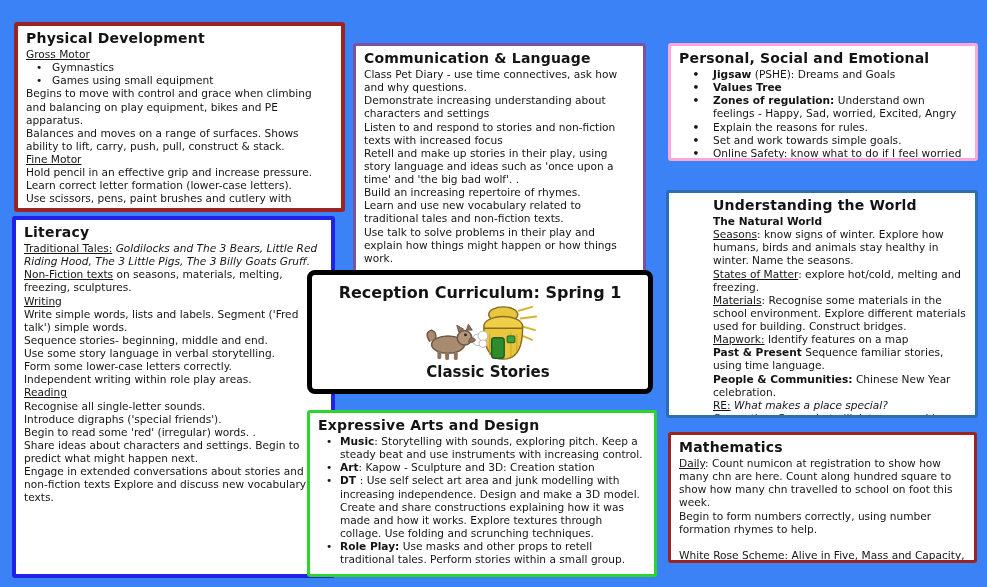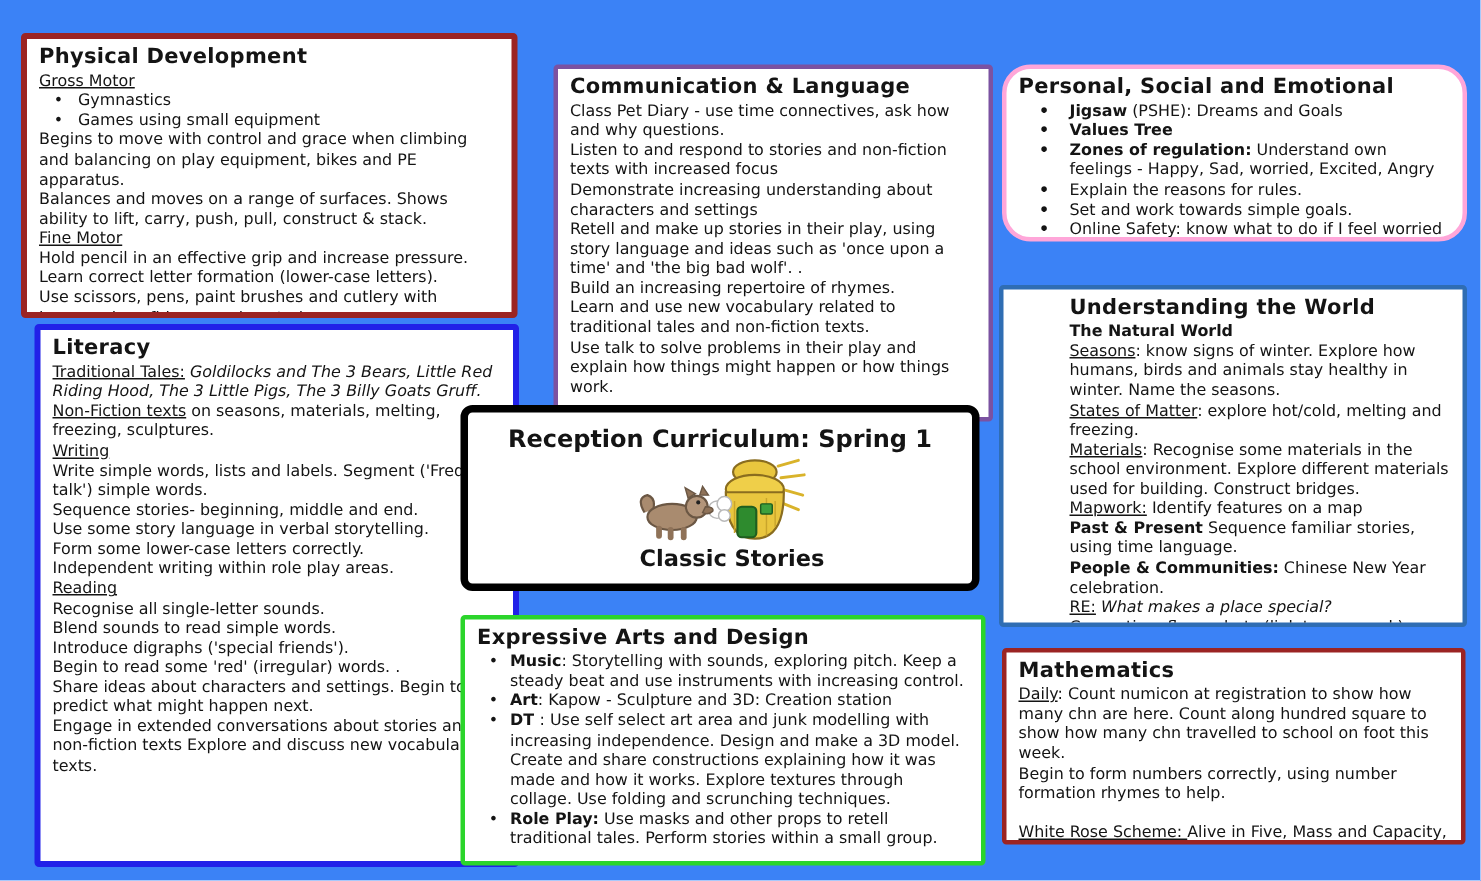--- a/index.html
+++ b/index.html
@@ -10,27 +10,27 @@
   .box h2{margin:0 0 2px 0;font-size:14px;font-weight:bold;letter-spacing:.2px;}
   .body .line{font-size:10.6px;line-height:1.24;}
   .line.bullet{display:flex;}
   .line .dot{flex:0 0 26px;text-align:center;}
   .line .runs{flex:1 1 auto;}
   .b{font-weight:bold;margin-top:18px;}
   .u{text-decoration:underline;}
   .i{font-style:italic;}
   
   #box-physical   {left:14px; top:22px;  width:331px;height:190px;border-width:4px;}
-  #box-literacy   {left:12px; top:216px; width:323px;height:362px;border-width:4px;margin-left:11px;}
-  #box-comm       {left:353px;top:43px;  width:293px;height:238px;margin-left:16px;}
+  #box-literacy   {left:12px; top:216px; width:323px;height:362px;border-width:4px;}
+  #box-comm       {left:353px;top:43px;  width:293px;height:238px;}
   #box-center     {left:307px;top:270px; width:346px;height:124px;border-width:5px;border-radius:8px;
                    display:flex;flex-direction:column;align-items:center;justify-content:space-between;
                    padding:8px 10px;}
   #box-expressive {left:307px;top:410px; width:350px;height:167px;}
-  #box-pse        {left:668px;top:43px;  width:310px;height:118px;border-radius:19px;}
+  #box-pse        {left:668px;top:43px;  width:310px;height:118px;}
   #box-utw        {left:666px;top:190px; width:312px;height:228px;}
   #box-math       {left:668px;top:432px; width:309px;height:131px;}
   #box-center .c-title{font-size:16px;font-weight:bold;}
   #box-center .c-sub{font-size:15px;font-weight:bold;margin-left:16px;}
   #box-pse .dot{flex-basis:34px;font-weight:bold;}
   #box-expressive .dot{flex-basis:22px;}
   .illus{height:62px;display:flex;align-items:center;justify-content:center;}
 </style>
 </head>
 <body>
@@ -64,34 +64,33 @@
         <div class="line"><span class="runs"><span class="u">Traditional Tales:</span><span> </span><span class="i">Goldilocks and The 3 Bears, Little Red Riding Hood, The 3 Little Pigs, The 3 Billy Goats Gruff.</span></span></div>
         <div class="line"><span class="runs"><span class="u"> Non-Fiction texts</span><span> on seasons, materials, melting, freezing, sculptures.</span></span></div>
         <div class="line"><span class="runs"><span class="u">Writing</span></span></div>
         <div class="line"><span class="runs"><span>Write simple words, lists and labels. Segment ('Fred talk') simple words.</span></span></div>
         <div class="line"><span class="runs"><span>Sequence stories- beginning, middle and end.</span></span></div>
         <div class="line"><span class="runs"><span>Use some story language in verbal storytelling.</span></span></div>
         <div class="line"><span class="runs"><span>Form some lower-case letters correctly.</span></span></div>
         <div class="line"><span class="runs"><span>Independent writing within role play areas.</span></span></div>
         <div class="line"><span class="runs"><span class="u">Reading</span></span></div>
         <div class="line"><span class="runs"><span>Recognise all single-letter sounds.</span></span></div>
-        <div class="line"><span class="runs"><span>Blend sounds to read simple words.</span></span></div>
         <div class="line"><span class="runs"><span>Introduce digraphs ('special friends').</span></span></div>
         <div class="line"><span class="runs"><span>Begin to read some 'red' (irregular) words. .</span></span></div>
         <div class="line"><span class="runs"><span>Share ideas about characters and settings. Begin to predict what might happen next.</span></span></div>
         <div class="line"><span class="runs"><span>Engage in extended conversations about stories and non-fiction texts Explore and discuss new vocabulary in texts.</span></span></div>
       </div>
   </div>
 
   <div class="box" id="box-comm" style="border-color: rgb(123, 82, 161);">
     <h2>Communication &amp; Language</h2>
     <div class="body">
         <div class="line"><span class="runs"><span>Class Pet Diary - use time connectives, ask how and why questions.</span></span></div>
+        <div class="line"><span class="runs"><span>Demonstrate increasing understanding about characters and settings</span></span></div>
         <div class="line"><span class="runs"><span>Listen to and respond to stories and non-fiction texts with increased focus</span></span></div>
-        <div class="line"><span class="runs"><span>Demonstrate increasing understanding about characters and settings</span></span></div>
         <div class="line"><span class="runs"><span>Retell and make up stories in their play, using story language and ideas such as 'once upon a time' and 'the big bad wolf'. .</span></span></div>
         <div class="line"><span class="runs"><span>Build an increasing repertoire of rhymes.</span></span></div>
         <div class="line"><span class="runs"><span>Learn and use new vocabulary related to traditional tales and non-fiction texts.</span></span></div>
         <div class="line"><span class="runs"><span>Use talk to solve problems in their play and explain how things might happen or how things work.</span></span></div>
       </div>
   </div>
 
   <div class="box" id="box-center" style="border-color: rgb(0, 0, 0);">
     <div class="c-title">Reception Curriculum: Spring 1</div>
     <div class="illus">

